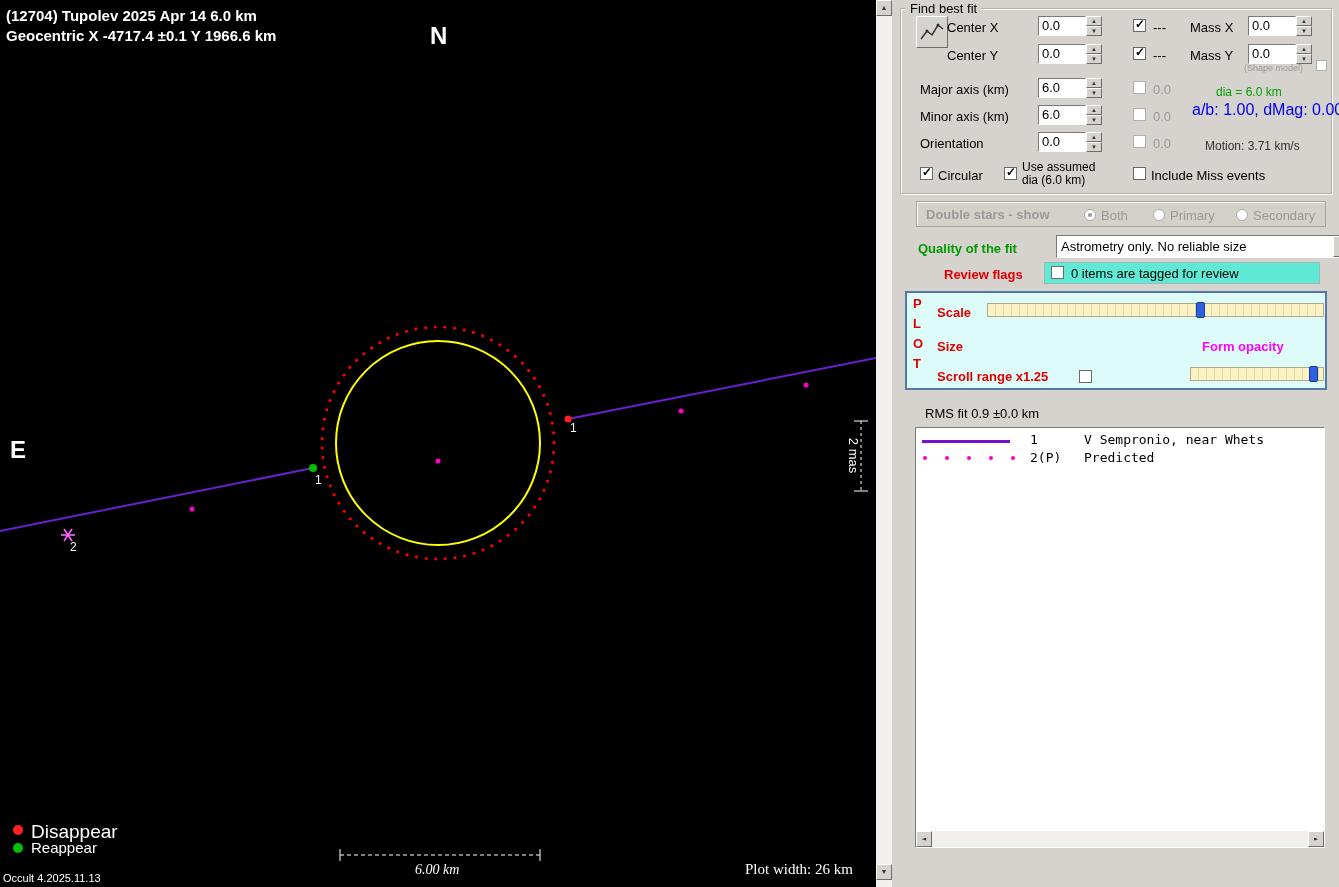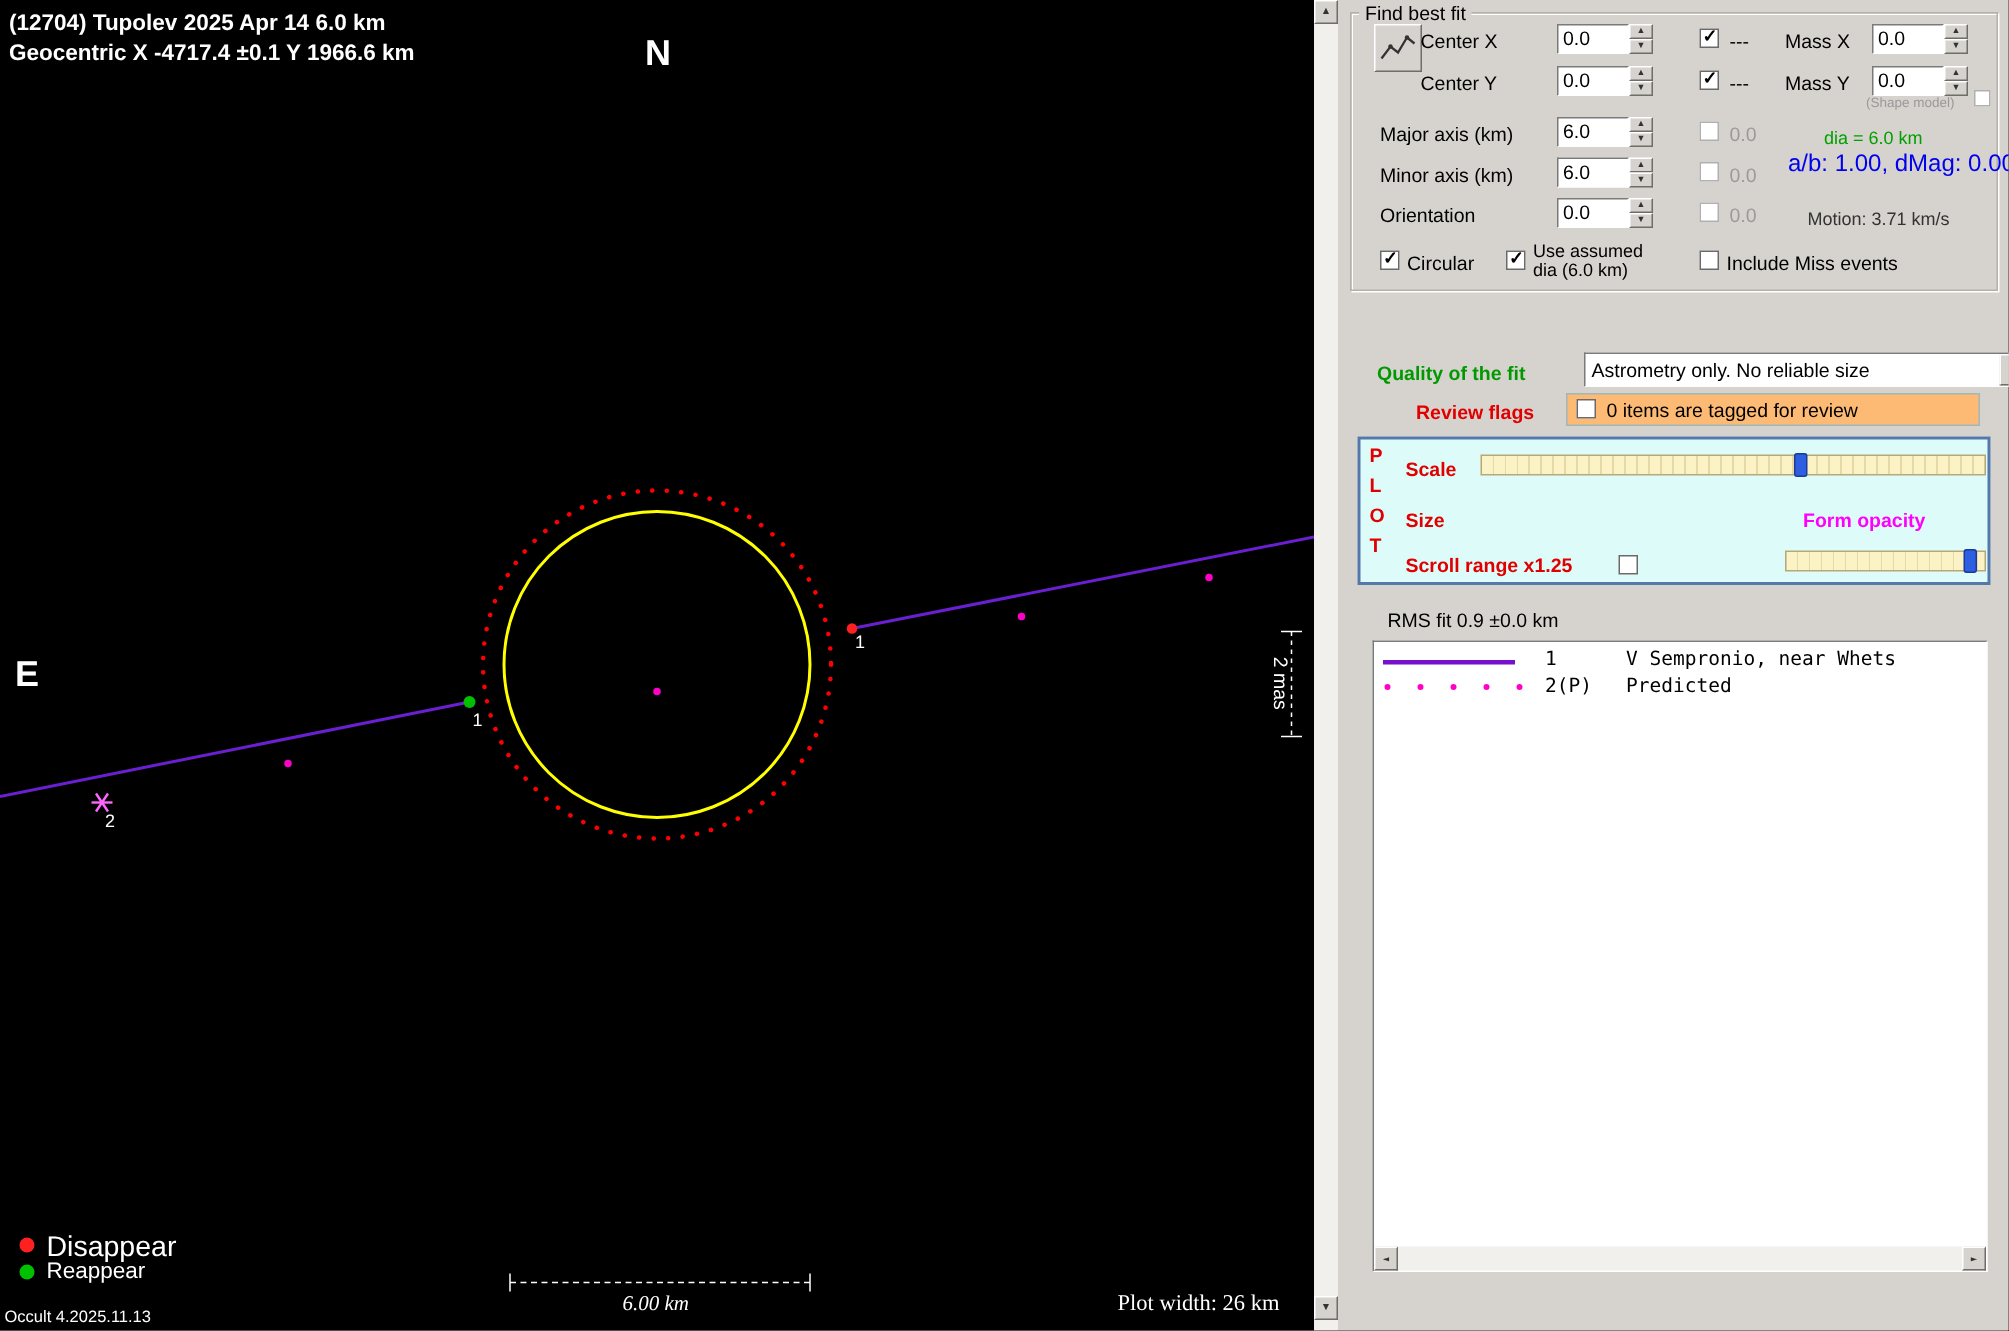--- a/index.html
+++ b/index.html
@@ -89,21 +89,21 @@
     border:1px solid; border-color:#fff #6f6d68 #6f6d68 #fff;
     font-size:7px; text-align:center; line-height:19px; color:#333; cursor:pointer;
   }
 
   .greenlbl { color:#009900; font-weight:bold; }
   .redlbl   { color:#e00000; font-weight:bold; }
   .maglbl   { color:#ff00ff; font-weight:bold; }
   .bluetxt  { color:#0000ee; }
   .greentxt { color:#00a000; }
 
-  .cyanbox { position:absolute; background:#fdba74; border:1px solid #9fb8b8; }
+  .cyanbox { position:absolute; background:#5eead4; border:1px solid #9fb8b8; }
 
   #plotpanel {
     position:absolute; left:13px; top:291px; width:422px; height:99px;
     background:#ddfcf9; border:2px solid #5577aa;
   }
   .slider {
     position:absolute; height:14px; background:#fbf3c6;
     border:1px solid #b3a97f;
     background-image:repeating-linear-gradient(90deg, transparent 0 7px, #e6d9a6 7px 8px);
     cursor:pointer;
@@ -281,20 +281,29 @@
   <div class="lbl" style="left:313px;top:139px;font-size:12px;color:#333">Motion: 3.71 km/s</div>
 
   <span class="cb checked" style="left:28px;top:167px"></span>
   <div class="lbl" style="left:46px;top:168px">Circular</div>
   <span class="cb checked" style="left:112px;top:167px"></span>
   <div class="lbl" style="left:130px;top:160px;font-size:12px">Use assumed</div>
   <div class="lbl" style="left:130px;top:173px;font-size:12px">dia (6.0 km)</div>
   <span class="cb" style="left:241px;top:167px"></span>
   <div class="lbl" style="left:259px;top:168px">Include Miss events</div>
 
+  <div class="abs" style="left:24px;top:201px;width:410px;height:26px;background:#d4d1ca;border:1px solid #a8a49c;box-shadow:inset 1px 1px 0 #fff">
+    <div class="lbl" style="left:9px;top:5px;font-weight:bold;color:#9a9a9a">Double stars - show</div>
+    <span class="radio disabled sel" style="left:167px;top:7px"></span>
+    <div class="lbl dim" style="left:184px;top:6px">Both</div>
+    <span class="radio disabled" style="left:236px;top:7px"></span>
+    <div class="lbl dim" style="left:253px;top:6px">Primary</div>
+    <span class="radio disabled" style="left:319px;top:7px"></span>
+    <div class="lbl dim" style="left:336px;top:6px">Secondary</div>
+  </div>
 
   <div class="lbl greenlbl" style="left:26px;top:241px">Quality of the fit</div>
   <div class="combo" style="left:164px;top:235px;width:296px;height:23px">
     <div class="ctext">Astrometry only. No reliable size</div>
     <div class="cbtn">▼</div>
   </div>
 
   <div class="lbl redlbl" style="left:52px;top:267px">Review flags</div>
   <div class="cyanbox" style="left:152px;top:262px;width:276px;height:22px">
     <span class="cb" style="left:6px;top:3px"></span>

